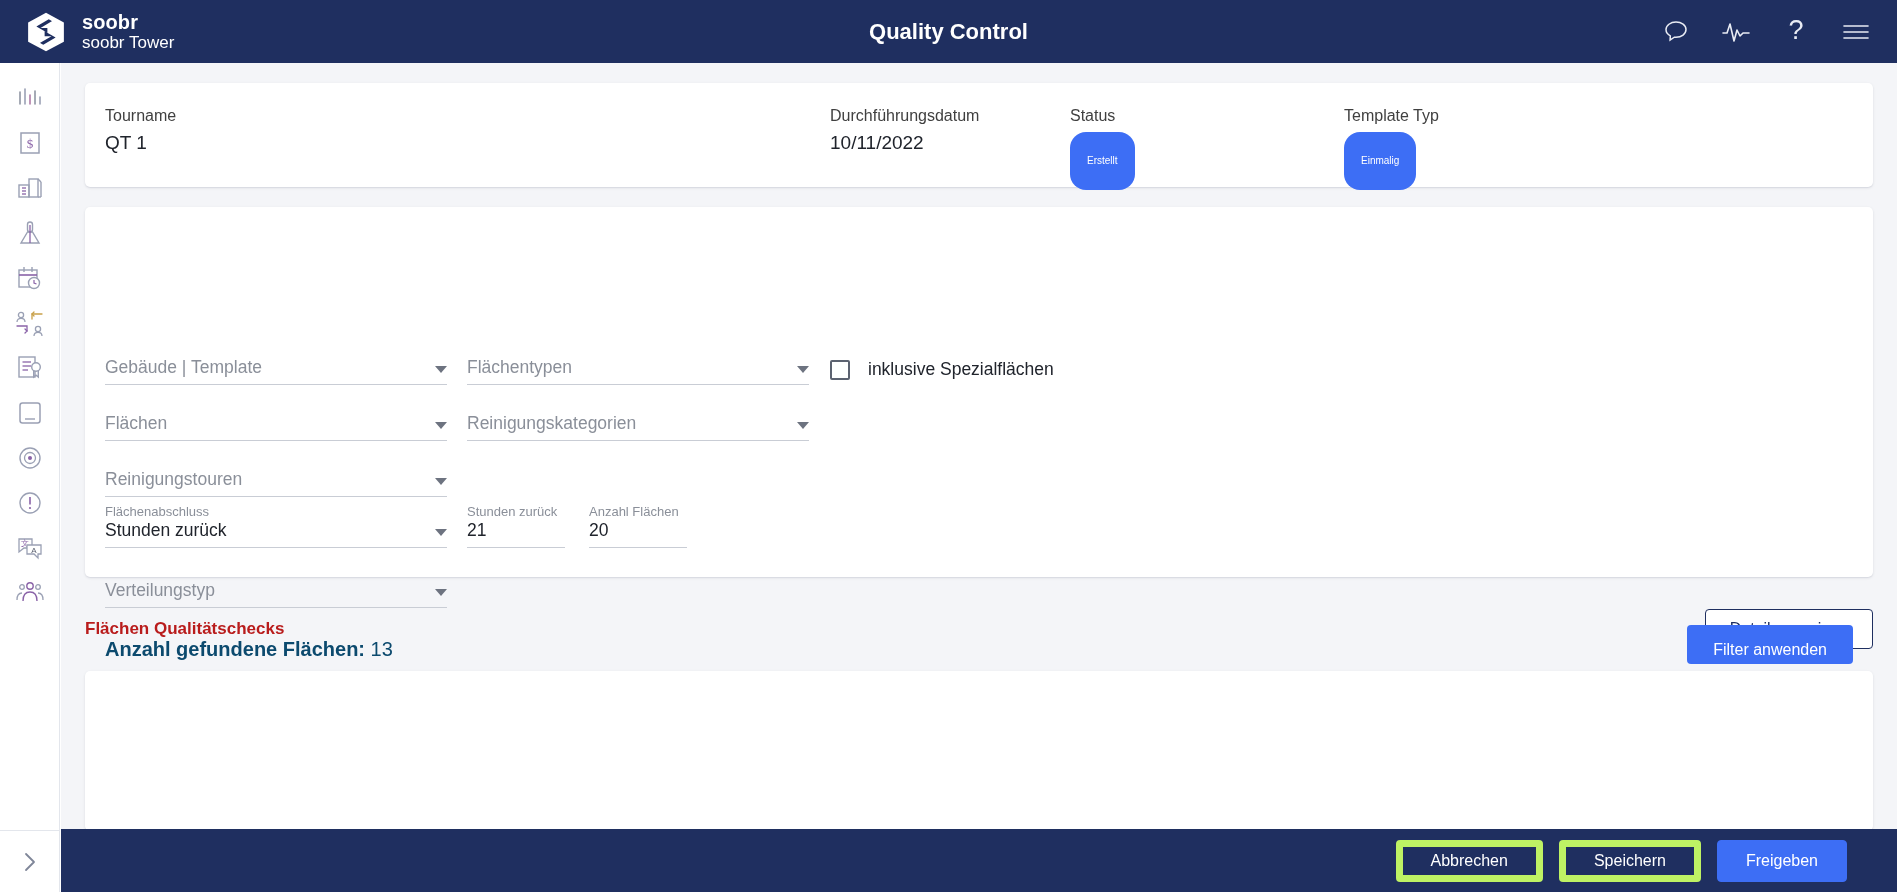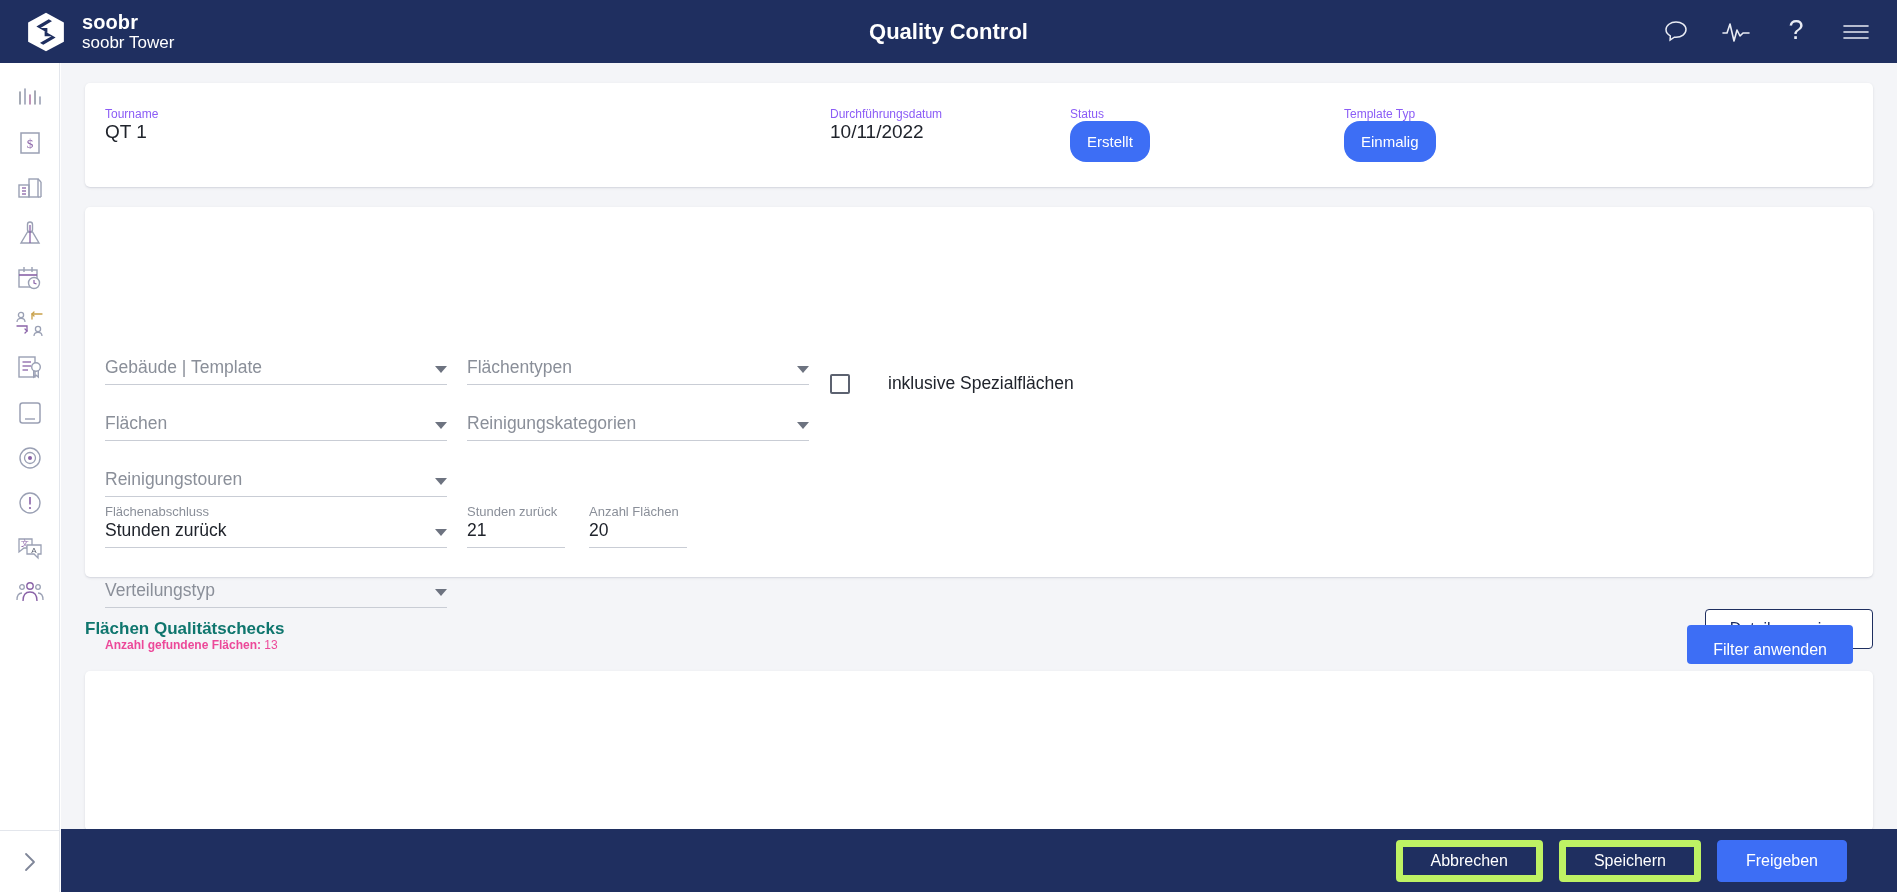--- a/index.html
+++ b/index.html
@@ -71,26 +71,26 @@
   .card {
     background: #ffffff;
     border-radius: 5px;
     box-shadow: 0 1px 3px rgba(30,40,70,.10), 0 1px 1px rgba(30,40,70,.06);
     margin: 0 24px;
   }
 
   
   #summary-card { margin-top: 20px; height: 104px; position: relative; }
   .sum-block { position: absolute; }
-  .sum-label { font-size: 12px; color: #8b5cf6; }
+  .sum-label { font-size: 16px; color: #404040; margin-bottom: 7px; }
   .sum-value { font-size: 19px; color: #20242c; }
   .pill {
     display: inline-block; background: #3d6ef5; color: #fff;
-    border-radius: 16px; font-size: 15px;
-    padding: 13px 17px; line-height: 1;
+    border-radius: 16px; font-size: 10px;
+    padding: 24px 17px; line-height: 1;
   }
   #b-tourname { left: 20px; top: 24px; }
   #b-date     { left: 745px; top: 24px; }
   #b-status   { left: 985px; top: 24px; }
   #b-template { left: 1259px; top: 24px; }
 
   
   #filter-card { margin-top: 20px; height: 370px; position: relative; }
 
   .field { position: absolute; }
@@ -123,49 +123,49 @@
   #fld-flaechentypen { left: 382px; top: 150px; }
   #fld-flaechen  { left: 20px;  top: 206px; }
   #fld-reinkat   { left: 382px; top: 206px; }
   #fld-reintouren{ left: 20px;  top: 262px; }
   #fld-abschluss { left: 20px;  top: 296px; }
   #fld-stunden   { left: 382px; top: 296px; }
   #fld-anzahl    { left: 504px; top: 296px; }
   #fld-verteil   { left: 20px;  top: 373px; }
 
   #chk-row {
-    position: absolute; left: 745px; top: 166px;
-    display: flex; align-items: center; cursor: pointer; gap: 20px;
+    position: absolute; left: 745px; top: 152px;
+    display: flex; align-items: center; cursor: pointer;
   }
   #chk-box {
     width: 20px; height: 20px; border: 2px solid #5c6270;
     border-radius: 2px; background: #fff;
   }
   #chk-label { margin-left: 18px; font-size: 17.5px; color: #20242c; }
 
   #found-row {
     position: absolute; left: 20px; top: 431px;
-    font-size: 12px; color: #ec4899;
+    font-size: 20px; color: #0c4a6e;
   }
   #found-label { font-weight: bold; }
 
   #apply-btn {
     position: absolute; right: 20px; top: 418px;
     background: #3d6ef5; color: #fff; border: none;
     border-radius: 4px; font-size: 16px;
     padding: 16px 26px; height: 39px; cursor: pointer;
     font-family: "Liberation Sans", sans-serif;
   }
 
   
   #section-row {
     margin: 22px 24px 0 24px; height: 60px;
     display: flex; align-items: center; justify-content: space-between;
   }
-  #section-title { font-size: 17px; font-weight: bold; color: #0f766e; }
+  #section-title { font-size: 17px; font-weight: bold; color: #b91c1c; }
   #details-btn {
     background: #ffffff; color: #1f2f60;
     border: 1px solid #1f2f60; border-radius: 4px;
     font-size: 16px; padding: 0 24px; height: 40px; cursor: pointer;
     font-family: "Liberation Sans", sans-serif;
   }
 
   #checks-card { margin-top: 12px; height: 160px; }
 
   

